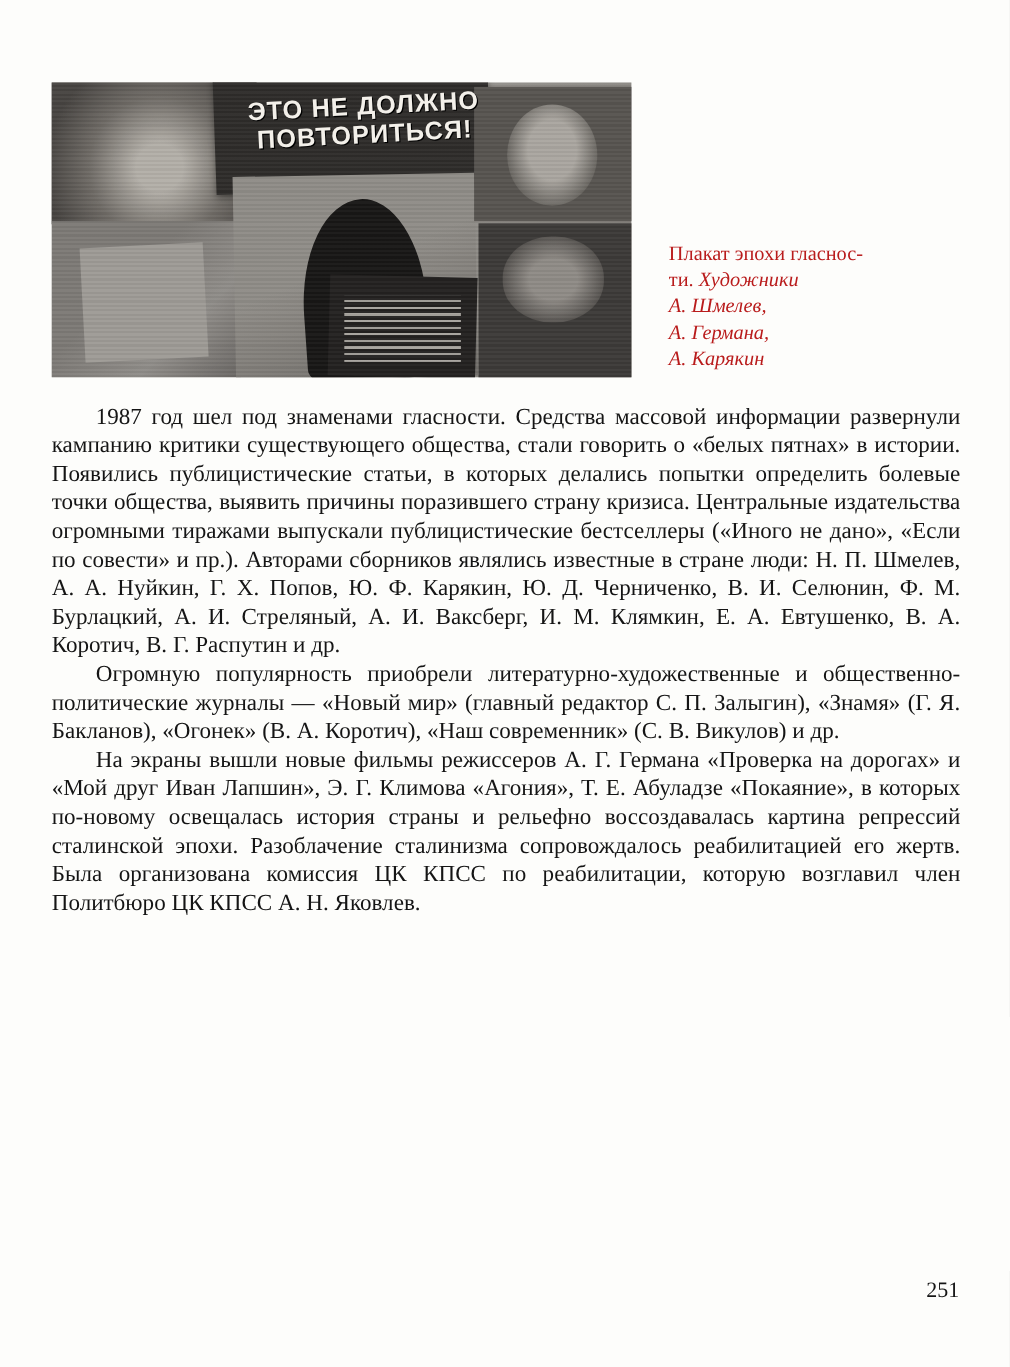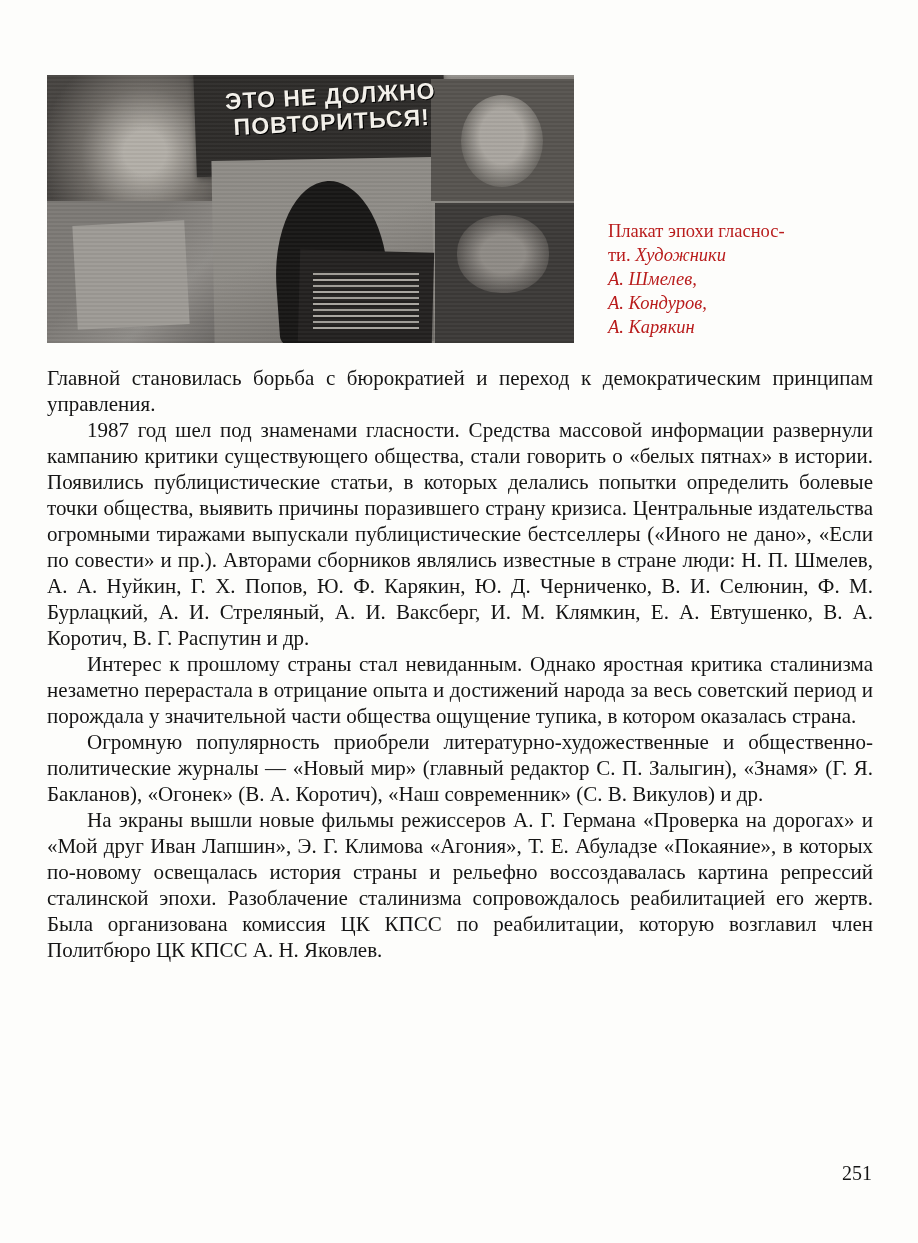--- a/index.html
+++ b/index.html
@@ -115,29 +115,27 @@
         <div class="poster-headline">
           <span>ЭТО НЕ ДОЛЖНО</span><br>
           <span>ПОВТОРИТЬСЯ!</span>
         </div>
       </div>
 
       <div class="caption">
         <span>Плакат эпохи гласнос-</span><br>
         <span>ти. </span><em>Художники</em><br>
         <em>А. Шмелев,</em><br>
-        <em>А. Кондуров,</em><br>
+        <em>А. Германа,</em><br>
         <em>А. Карякин</em>
       </div>
     </div>
 
     <div class="body-text">
-      <p>Главной становилась борьба с бюрократией и переход к демократическим принципам управления.</p>
       <p class="indent">1987 год шел под знаменами гласности. Средства массовой информации развернули кампанию критики существующего общества, стали говорить о «белых пятнах» в истории. Появились публицистические статьи, в которых делались попытки определить болевые точки общества, выявить причины поразившего страну кризиса. Центральные издательства огромными тиражами выпускали публицистические бестселлеры («Иного не дано», «Если по совести» и пр.). Авторами сборников являлись известные в стране люди: Н. П. Шмелев, А. А. Нуйкин, Г. Х. Попов, Ю. Ф. Карякин, Ю. Д. Черниченко, В. И. Селюнин, Ф. М. Бурлацкий,  А. И. Стреляный,  А. И. Ваксберг,  И. М. Клямкин, Е. А. Евтушенко, В. А. Коротич, В. Г. Распутин и др.</p>
-      <p class="indent">Интерес к прошлому страны стал невиданным. Однако яростная критика сталинизма незаметно перерастала в отрицание опыта и достижений народа за весь советский период и порождала у значительной части общества ощущение тупика, в котором оказалась страна.</p>
       <p class="indent">Огромную популярность приобрели литературно-художественные и общественно-политические журналы — «Новый мир» (главный редактор С. П. Залыгин), «Знамя» (Г. Я. Бакланов), «Огонек» (В. А. Коротич), «Наш современник» (С. В. Викулов) и др.</p>
       <p class="indent">На экраны вышли новые фильмы режиссеров А. Г. Германа «Проверка на дорогах» и «Мой друг Иван Лапшин», Э. Г. Климова «Агония», Т. Е. Абуладзе «Покаяние», в которых по-новому освещалась история страны и рельефно воссоздавалась картина репрессий сталинской эпохи. Разоблачение сталинизма сопровождалось реабилитацией его жертв. Была организована комиссия ЦК КПСС по реабилитации, которую возглавил член Политбюро ЦК КПСС А. Н. Яковлев.</p>
     </div>
 
   </div>
 
   <div class="page-number">251</div>
 </div>
 
 </body></html>

